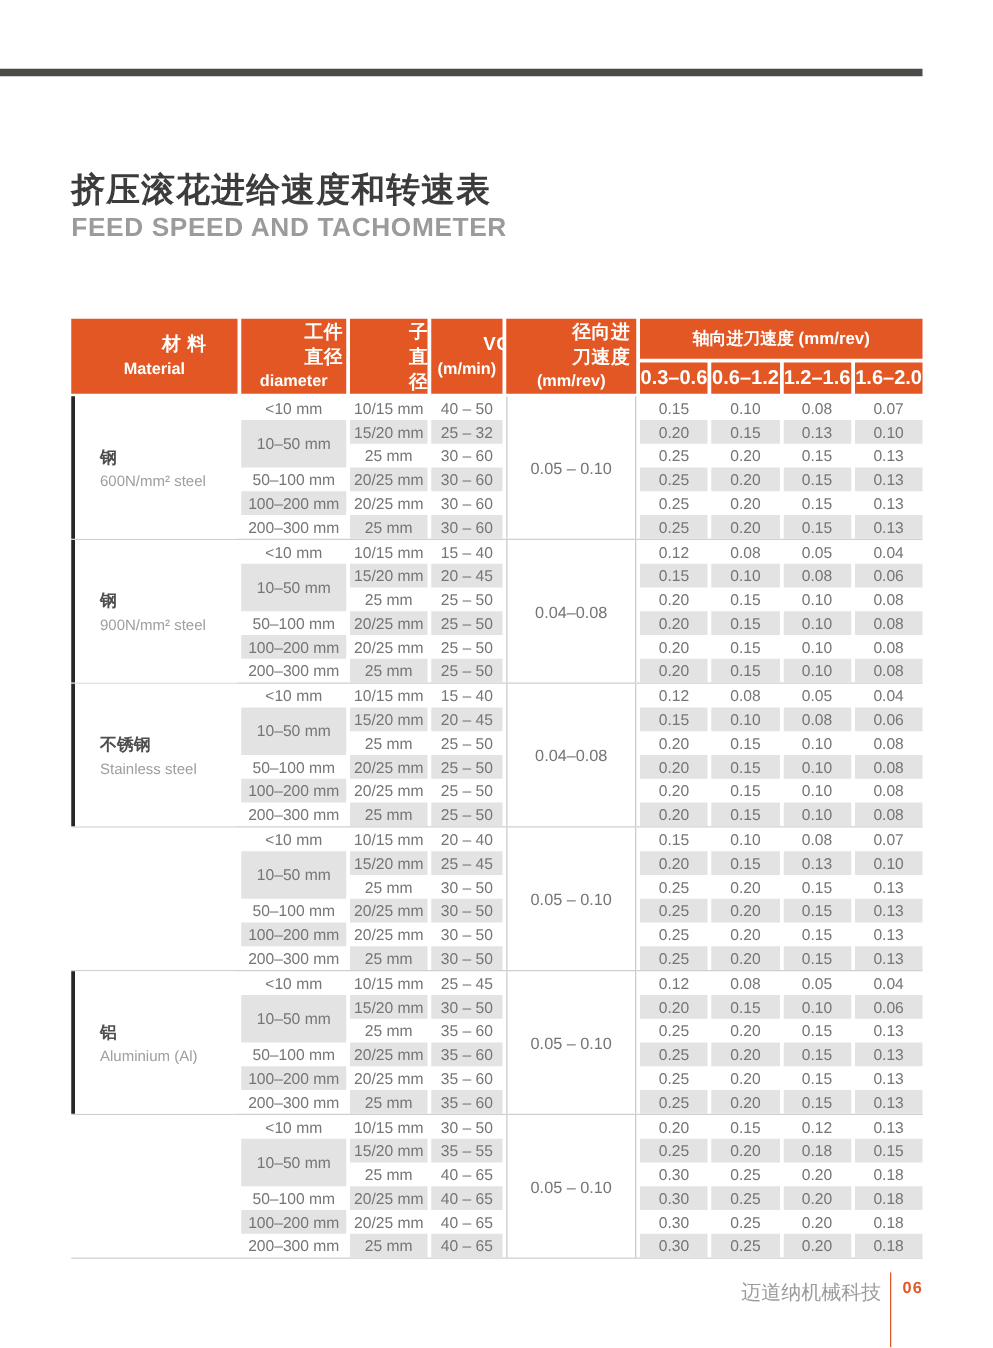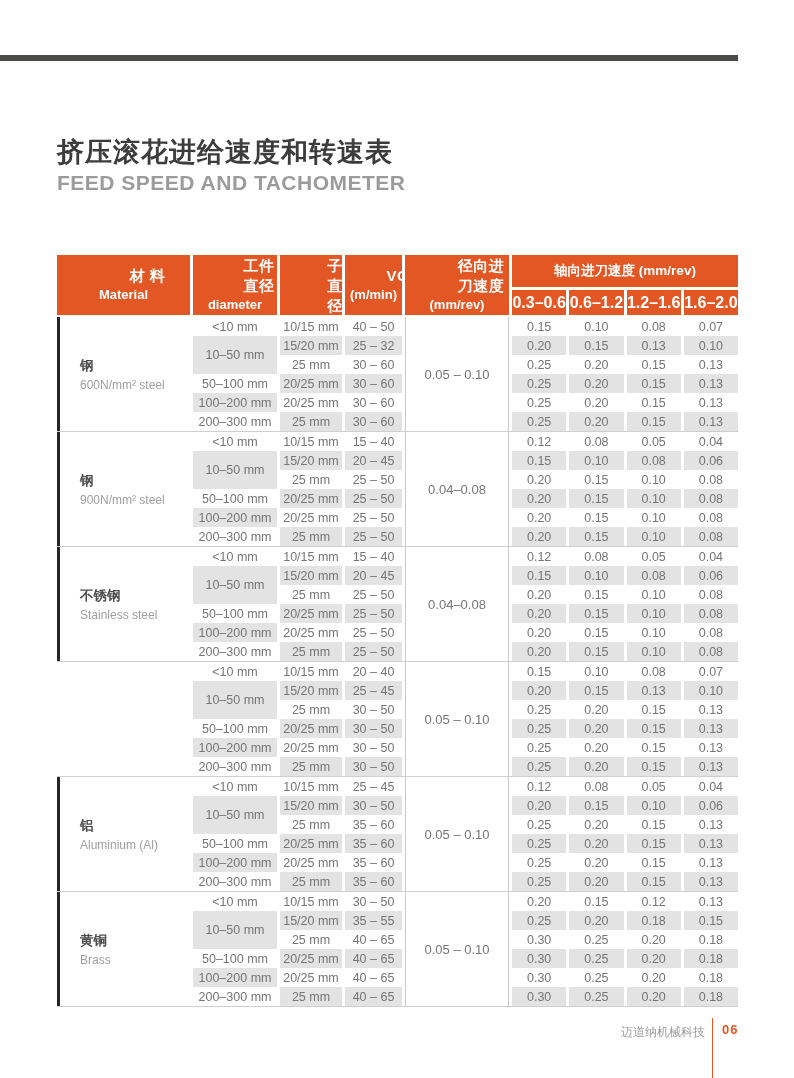--- a/index.html
+++ b/index.html
@@ -43,21 +43,21 @@
   .cell.gray { background:#E3E3E3; }
   .material-cell {
     flex-direction:column; align-items:flex-start; justify-content:center;
     padding-left:20px; border-left:3px solid #262626; gap:3px; background:#ffffff;
   }
   .mat-zh { font-size:13.5px; font-weight:bold; color:#4D4D4D; }
   .mat-en { font-size:12px; color:#9E9E9E; }
   .radial-cell {
     border-left:1px solid #C9C9C9; border-right:1px solid #C9C9C9; font-size:13px;
   }
-  .footer-company { position:absolute; top:1024px; right:89px; font-size:12px; color:#9B9B9B; }
+  .footer-company { position:absolute; top:1024px; right:89px; font-size:16px; color:#9B9B9B; }
   .footer-line { position:absolute; left:712px; top:1018px; width:1px; height:60px; background:#E35724; }
   .footer-page { position:absolute; left:722px; top:1022px; font-size:13px; font-weight:bold; color:#E35724; letter-spacing:1px; }
 </style>
 </head>
 <body>
 
 <div class="page">
 
   <div class="top-rule"></div>
 
@@ -325,24 +325,20 @@
           <div class="cell" style="grid-area: 6 / 2 / span 1;">200–300 mm</div>
           <div class="cell gray" style="grid-area: 6 / 3;">25 mm</div>
           <div class="cell gray" style="grid-area: 6 / 4;">35 – 60</div>
           <div class="cell gray" style="grid-area: 6 / 6;">0.25</div>
           <div class="cell gray" style="grid-area: 6 / 7;">0.20</div>
           <div class="cell gray" style="grid-area: 6 / 8;">0.15</div>
           <div class="cell gray" style="grid-area: 6 / 9;">0.13</div>
           <div class="cell radial-cell" style="grid-area: 1 / 5 / span 6;">0.05 – 0.10</div>
         </div>
         <div class="material-group">
-          <div class="cell material-cell" style="grid-area: 1 / 1 / span 6;">
-            <div class="mat-zh">黄铜</div>
-            <div class="mat-en">Brass</div>
-          </div>
           <div class="cell" style="grid-area: 1 / 2 / span 1;">&lt;10 mm</div>
           <div class="cell" style="grid-area: 1 / 3;">10/15 mm</div>
           <div class="cell" style="grid-area: 1 / 4;">30 – 50</div>
           <div class="cell" style="grid-area: 1 / 6;">0.20</div>
           <div class="cell" style="grid-area: 1 / 7;">0.15</div>
           <div class="cell" style="grid-area: 1 / 8;">0.12</div>
           <div class="cell" style="grid-area: 1 / 9;">0.13</div>
           <div class="cell gray" style="grid-area: 2 / 2 / span 2;">10–50 mm</div>
           <div class="cell gray" style="grid-area: 2 / 3;">15/20 mm</div>
           <div class="cell gray" style="grid-area: 2 / 4;">35 – 55</div>

